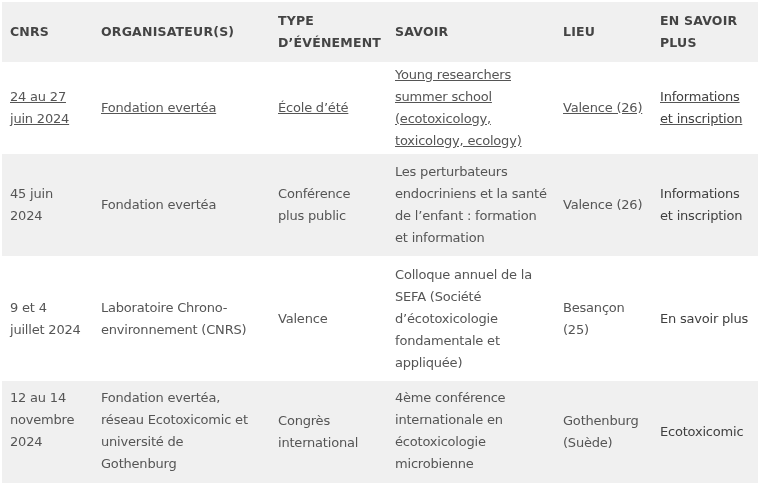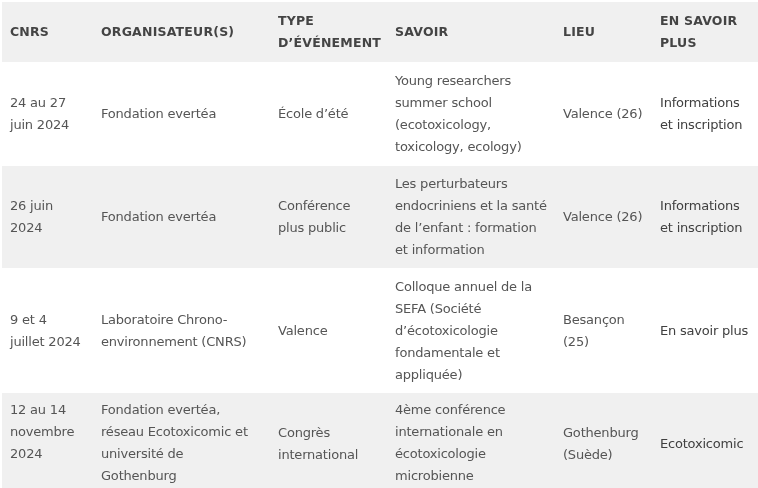--- a/index.html
+++ b/index.html
@@ -36,21 +36,21 @@
     th {
       font-weight: bold;
       color: #444444;
       font-size: 12.5px;
       letter-spacing: 0.2px;
       height: 60px;
       background: #f0f0f0;
     }
     tr.odd td { background: #ffffff; }
     tr.even td { background: #f0f0f0; }
-    tr.r1 td { height: 104px; }
+    tr.r1 td { height: 92px; text-decoration: underline; }
     tr.r2 td { height: 102px; }
     tr.r3 td { height: 125px; }
     tr.r4 td { height: 96px; vertical-align: top; padding-top: 6px; }
     tr.r4 td.mid { vertical-align: middle; padding-top: 0; }
     a.more-link {
       color: #404040;
       text-decoration: none;
       cursor: pointer;
     }
     col.c-date { width: 91px; }
@@ -88,21 +88,21 @@
         <td>24 au 27 juin 2024</td>
         <td>Fondation evertéa</td>
         <td>École d’été</td>
         <td>Young researchers summer school (ecotoxicology, toxicology, ecology)</td>
         <td>Valence (26)</td>
         <td>
           <a class="more-link">Informations et inscription</a>
         </td>
       </tr>
       <tr class="even r2">
-        <td>26 juin 2024</td>
+        <td>45 juin 2024</td>
         <td>Fondation evertéa</td>
         <td>Conférence plus public</td>
         <td>Les perturbateurs endocriniens et la santé de l’enfant : formation et information</td>
         <td>Valence (26)</td>
         <td>
           <a class="more-link">Informations et inscription</a>
         </td>
       </tr>
       <tr class="odd r3">
         <td>9 et 4 juillet 2024</td>

